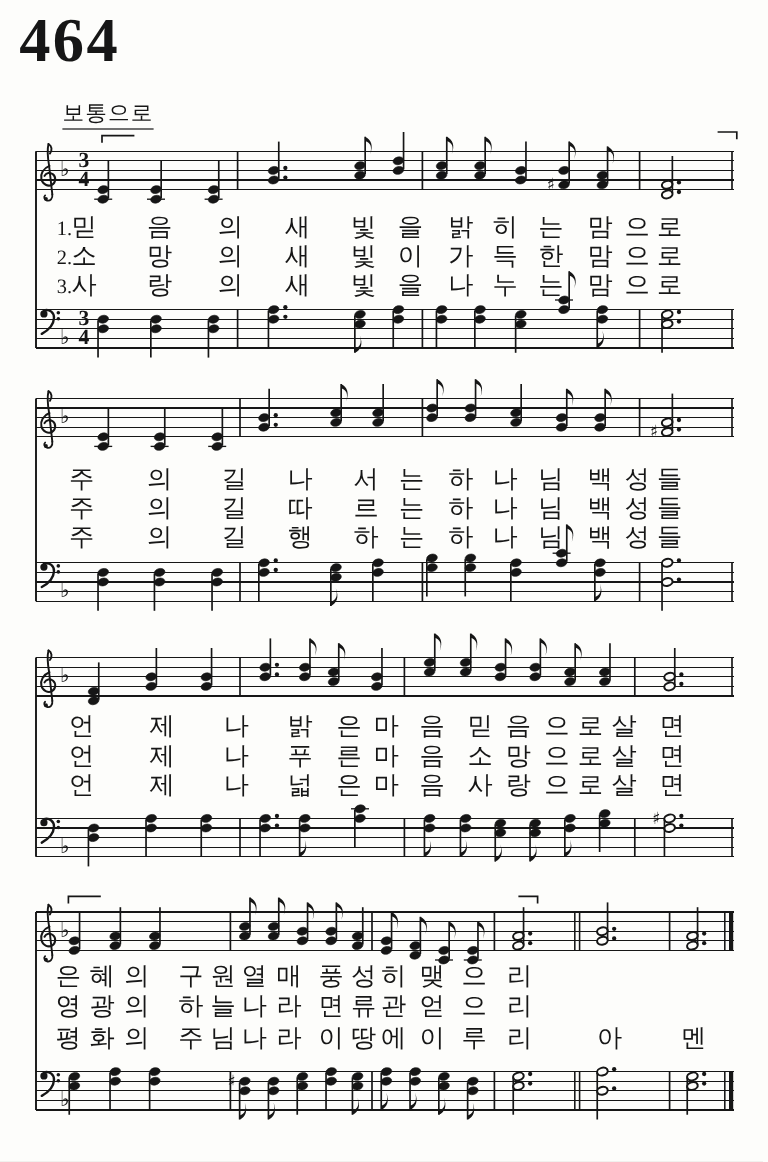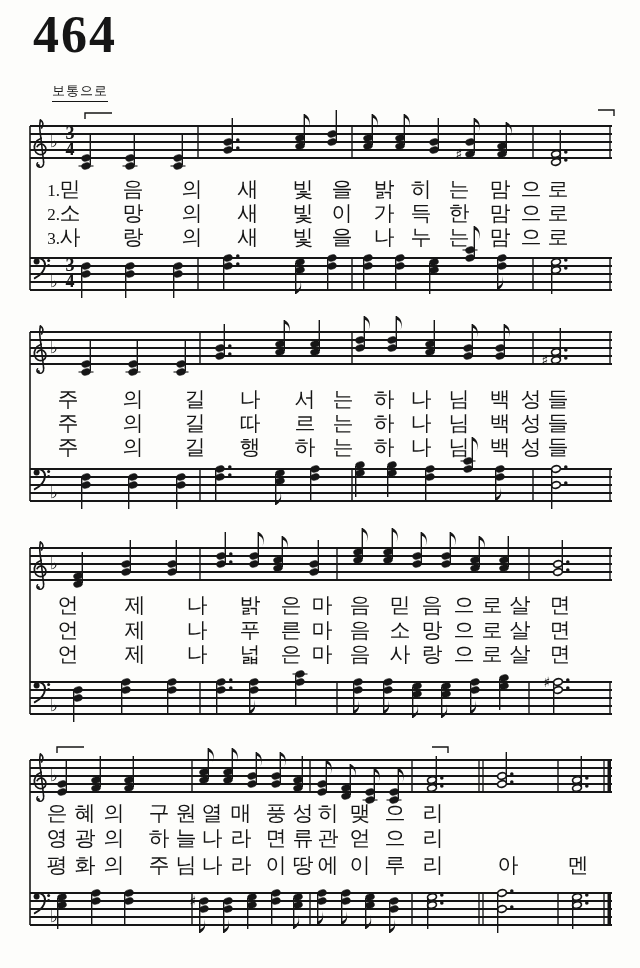--- a/index.html
+++ b/index.html
@@ -2,30 +2,30 @@
 <html><head>
 <meta charset="utf-8">
 <style>
   html,body{margin:0;padding:0;background:#e8e8e4;}
   .page{
     position:relative;width:640px;height:968px;margin:0 auto;
     background:#fdfdfb;overflow:hidden;
     font-family:"Liberation Serif","DejaVu Serif",serif;color:#161616;
   }
   .hymn-number{
-    position:absolute;left:33px;top:6px;
+    position:absolute;left:16px;top:6px;
     font-size:52px;font-weight:bold;letter-spacing:2px;line-height:1.1;
   }
   .hymn-title{
     position:absolute;left:50%;top:14px;transform:translateX(-46%);
     font-size:38px;font-weight:bold;letter-spacing:3px;white-space:nowrap;
   }
   .tempo{
     position:absolute;left:52px;top:82px;
-    font-size:13px;letter-spacing:1px;
+    font-size:18px;letter-spacing:1px;
     border-bottom:1.5px solid #161616;padding-bottom:1px;
   }
   svg.score{position:absolute;left:0;top:0;}
 </style>
 </head>
 <body>
 
 <div class="page">
   <div class="hymn-number">464</div>
   <div class="tempo">보통으로</div>

